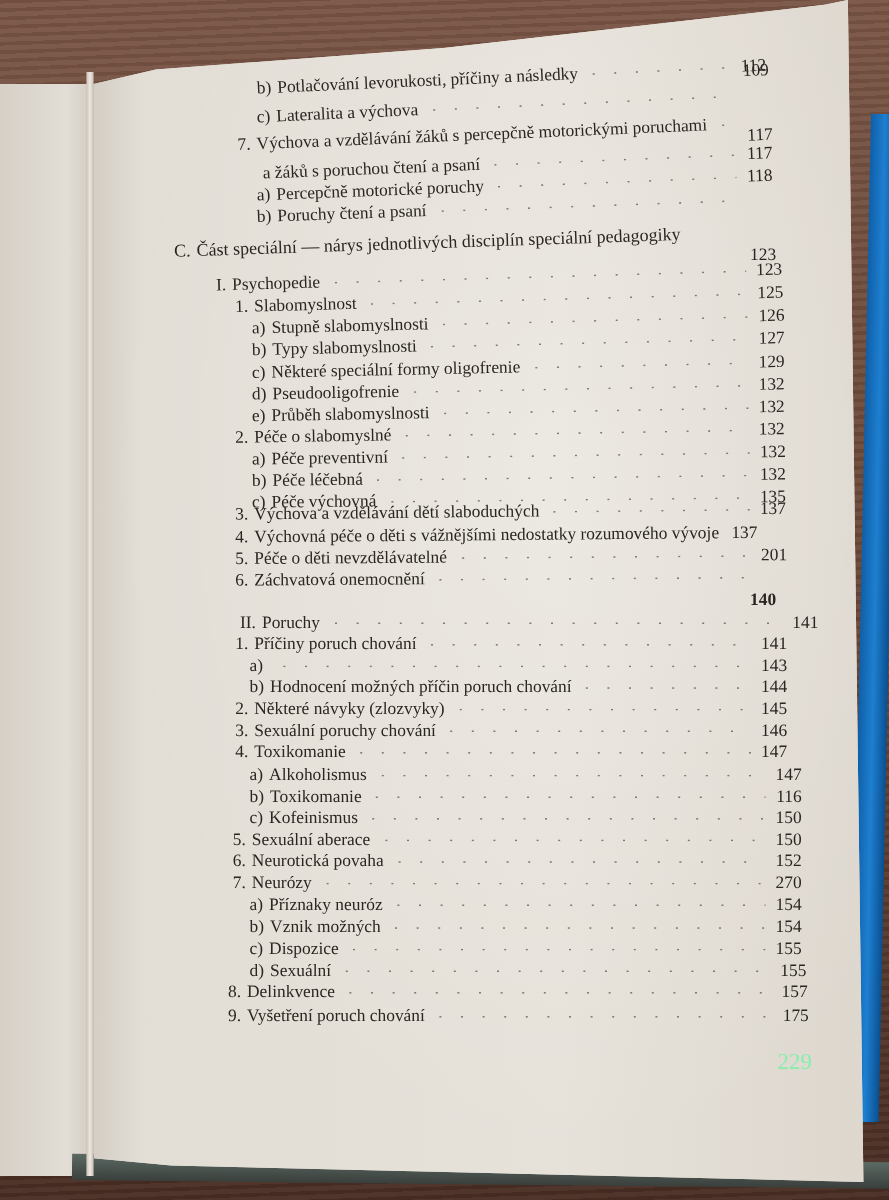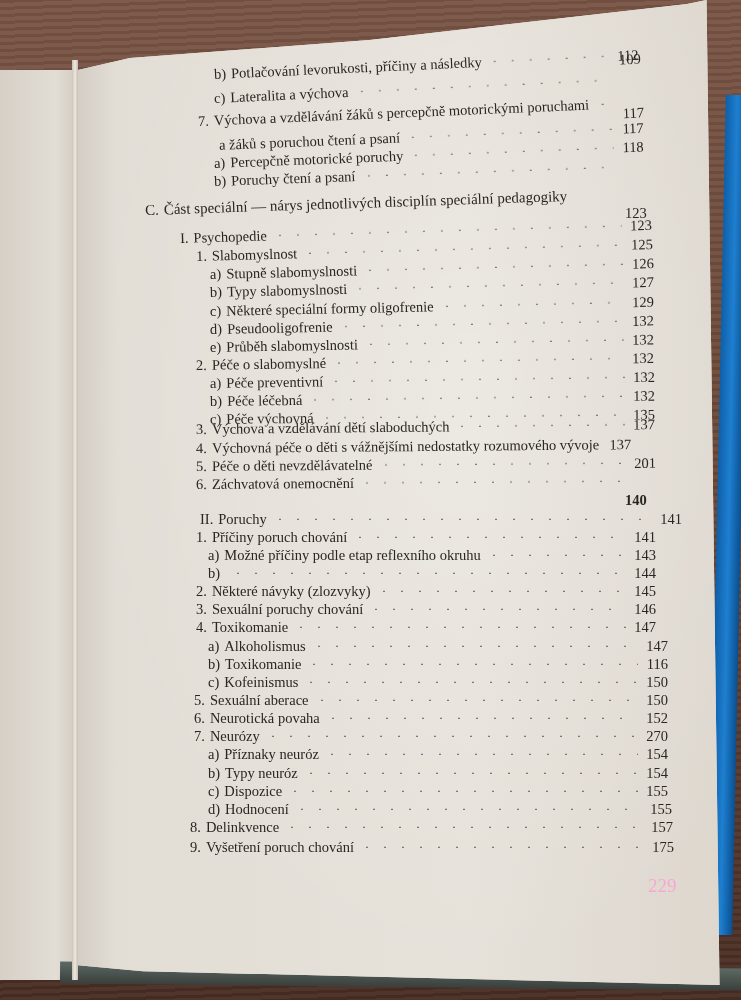--- a/index.html
+++ b/index.html
@@ -52,21 +52,21 @@
     .row .label { flex: 0 0 auto; }
     .row .dots {
       flex: 1 1 auto; margin: 0 4px; height: 2px; align-self: center;
       background-image: radial-gradient(circle, #5a544c 0.9px, transparent 1.2px);
       background-size: 18px 3px; background-repeat: repeat-x; background-position: 0 0;
       opacity: 0.75;
     }
     .row .page { flex: 0 0 auto; text-align: right; min-width: 26px; }
     .heading { font-size: 15px; }
     .page-number {
-      position: absolute; left: 648px; top: 875px; font-size: 19px; color: #f9a8d4;
+      position: absolute; left: 648px; top: 875px; font-size: 19px; color: #86efac;
     }
     .lonepage { position: absolute; font-size: 14.5px; }
   </style>
 </head>
 <body>
 
 <div class="left-page"></div>
 <div class="blue-cover"></div>
 <div class="cover-bottom"></div>
 <div class="right-page"></div>
@@ -239,27 +239,27 @@
 
   <div class="row" style="left:196px; top:528px; width:460px;">
     <span class="num">1.</span>
     <span class="label">Příčiny poruch chování</span>
     <span class="dots"></span>
     <span class="page">141</span>
   </div>
 
   <div class="row" style="left:208px; top:546px; width:448px;">
     <span class="num">a)</span>
-    <span class="label">Možné příčiny podle etap reflexního okruhu</span>
     <span class="dots"></span>
     <span class="page">143</span>
   </div>
 
   <div class="row" style="left:208px; top:564px; width:448px;">
     <span class="num">b)</span>
+    <span class="label">Hodnocení možných příčin poruch chování</span>
     <span class="dots"></span>
     <span class="page">144</span>
   </div>
 
   <div class="row" style="left:196px; top:582px; width:460px;">
     <span class="num">2.</span>
     <span class="label">Některé návyky (zlozvyky)</span>
     <span class="dots"></span>
     <span class="page">145</span>
   </div>
@@ -322,35 +322,35 @@
 
   <div class="row" style="left:208px; top:745px; width:460px;">
     <span class="num">a)</span>
     <span class="label">Příznaky neuróz</span>
     <span class="dots"></span>
     <span class="page">154</span>
   </div>
 
   <div class="row" style="left:208px; top:764px; width:460px;">
     <span class="num">b)</span>
-    <span class="label">Typy neuróz</span>
+    <span class="label">Vznik možných</span>
     <span class="dots"></span>
     <span class="page">154</span>
   </div>
 
   <div class="row" style="left:208px; top:782px; width:460px;">
     <span class="num">c)</span>
     <span class="label">Dispozice</span>
     <span class="dots"></span>
     <span class="page">155</span>
   </div>
 
   <div class="row" style="left:208px; top:800px; width:464px;">
     <span class="num">d)</span>
-    <span class="label">Hodnocení</span>
+    <span class="label">Sexuální</span>
     <span class="dots"></span>
     <span class="page">155</span>
   </div>
 
   <div class="row" style="left:190px; top:818px; width:483px;">
     <span class="num">8.</span>
     <span class="label">Delinkvence</span>
     <span class="dots"></span>
     <span class="page">157</span>
   </div>

